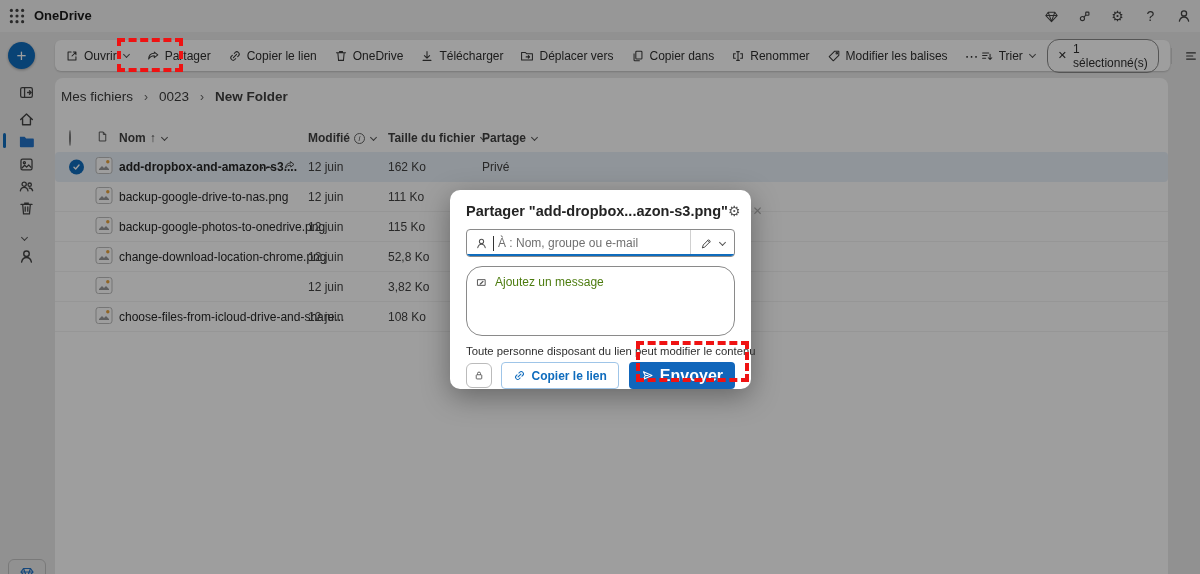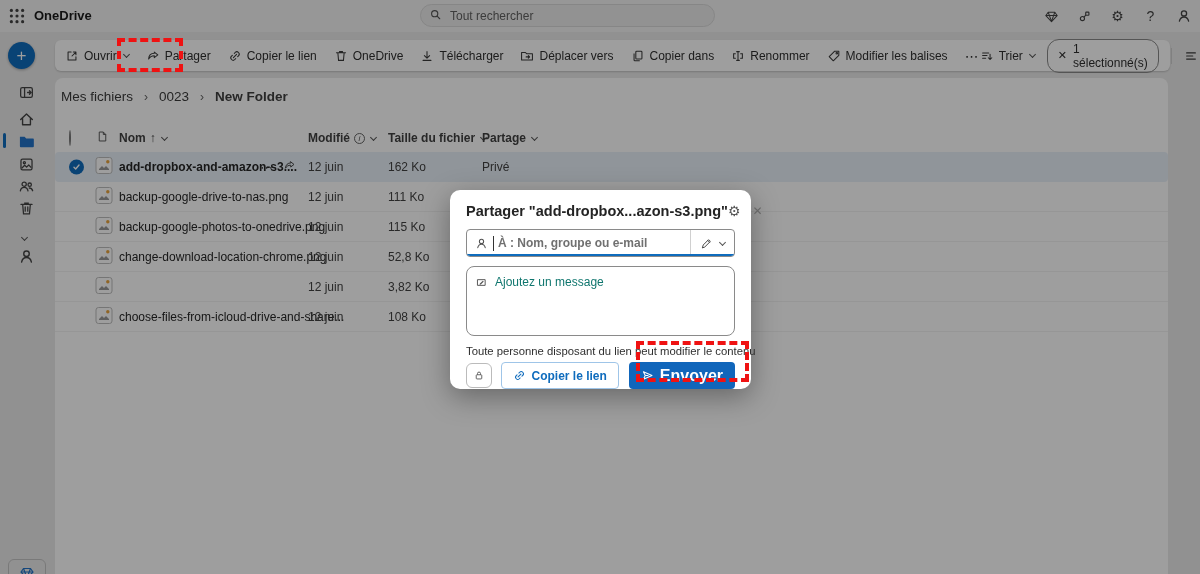--- a/index.html
+++ b/index.html
@@ -71,23 +71,23 @@
   .overlay{position:absolute;inset:0;background:rgba(0,0,0,.38);z-index:40;}
   .dialog{position:absolute;left:450px;top:190px;width:301px;height:199px;background:#fff;border-radius:10px;
           box-shadow:0 8px 28px rgba(0,0,0,.35);z-index:50;padding:13px 16px;}
   .dlg-title-row{display:flex;align-items:center;}
   .dlg-title{font-size:14.5px;font-weight:700;color:#242424;white-space:nowrap;}
   .dlg-icons{margin-left:auto;display:flex;align-items:center;gap:12px;color:#555;}
   .dlg-icon{cursor:pointer;font-size:14px;line-height:1;}
   .dlg-input{position:relative;margin-top:10px;height:28px;border:1px solid #8a8a8a;border-radius:4px;display:flex;align-items:center;overflow:hidden;}
   .dlg-input::after{content:"";position:absolute;left:0;right:0;bottom:0;height:2px;background:#0f6cbd;}
   .dlg-input .caret{width:1px;height:15px;background:#333;margin-left:5px;}
-  .dlg-input .ph{margin-left:4px;font-size:12px;color:#707070;white-space:nowrap;flex:1;font-weight:bold;}
+  .dlg-input .ph{margin-left:4px;font-size:12px;color:#707070;white-space:nowrap;flex:1;}
   .perm-btn{display:flex;align-items:center;gap:5px;padding:0 9px;height:100%;border-left:1px solid #d0d0d0;color:#444;cursor:pointer;}
-  .dlg-msg{margin-top:9px;height:70px;border:1px solid #8a8a8a;border-radius:8px;padding:8px;display:flex;gap:7px;color:#0f766e;font-size:12px;cursor:text;}
+  .dlg-msg{margin-top:9px;height:70px;border:1px solid #8a8a8a;border-radius:16px;padding:8px;display:flex;gap:7px;color:#4d7c0f;font-size:12px;cursor:text;}
   .dlg-note{margin-top:9px;font-size:11.3px;color:#2f2f2f;white-space:nowrap;}
   .dlg-footer{margin-top:5px;display:flex;align-items:center;}
   .lock-btn{width:26px;height:25px;border:1px solid #bbb;border-radius:6px;display:flex;align-items:center;justify-content:center;color:#555;cursor:pointer;background:#fff;}
   .btn-copy{margin-left:auto;height:27px;display:flex;align-items:center;gap:6px;padding:0 11px;border:1px solid #9fc5e8;border-radius:4px;background:#fff;color:#0f6cbd;font-size:12px;font-weight:700;cursor:pointer;}
   .btn-send{margin-left:10px;height:27px;display:flex;align-items:center;gap:6px;padding:0 12px;border:none;border-radius:4px;background:#1166bb;color:#fff;font-size:16px;font-weight:700;cursor:pointer;}
 
   
   .annot{position:absolute;border:4px dashed #ef1212;z-index:60;pointer-events:none;}
   .annot-share{left:117px;top:38px;width:66px;height:34px;}
   .annot-send{left:636px;top:341px;width:113px;height:41px;}
@@ -107,29 +107,20 @@
         <circle cx="3" cy="8" r="1.4"></circle>
             <circle cx="8" cy="8" r="1.4"></circle>
             <circle cx="13" cy="8" r="1.4"></circle>
         <circle cx="3" cy="13" r="1.4"></circle>
             <circle cx="8" cy="13" r="1.4"></circle>
             <circle cx="13" cy="13" r="1.4"></circle>
       </g>
         </svg>
     </div>
     <div class="app-title">OneDrive</div>
-    <div class="search">
-      <span>
-        <svg width="13" height="13" viewBox="0 0 16 16" fill="none" stroke="#555" stroke-width="1.4" stroke-linecap="round">
-            <circle cx="7" cy="7" r="3.8"></circle>
-            <path d="M10 10l3.2 3.2"></path>
-          </svg>
-      </span>
-      <input placeholder="Tout rechercher" style="">
-    </div>
     <div class="hdr-icons">
       <span class="hicon">
         <svg width="15" height="15" viewBox="0 0 16 16" fill="none" stroke="#444" stroke-width="1.1" stroke-linejoin="round">
             <path d="M4.5 3.5h7L14 7l-6 6.5L2 7z"></path>
             <path d="M2 7h12M5.8 7L8 13.2 10.2 7M4.5 3.5L5.8 7M11.5 3.5L10.2 7"></path>
           </svg>
       </span>
       <span class="hicon">
         <svg width="15" height="15" viewBox="0 0 16 16" fill="none" stroke="#444" stroke-width="1.2">
             <circle cx="5.8" cy="10.2" r="2.2"></circle>

